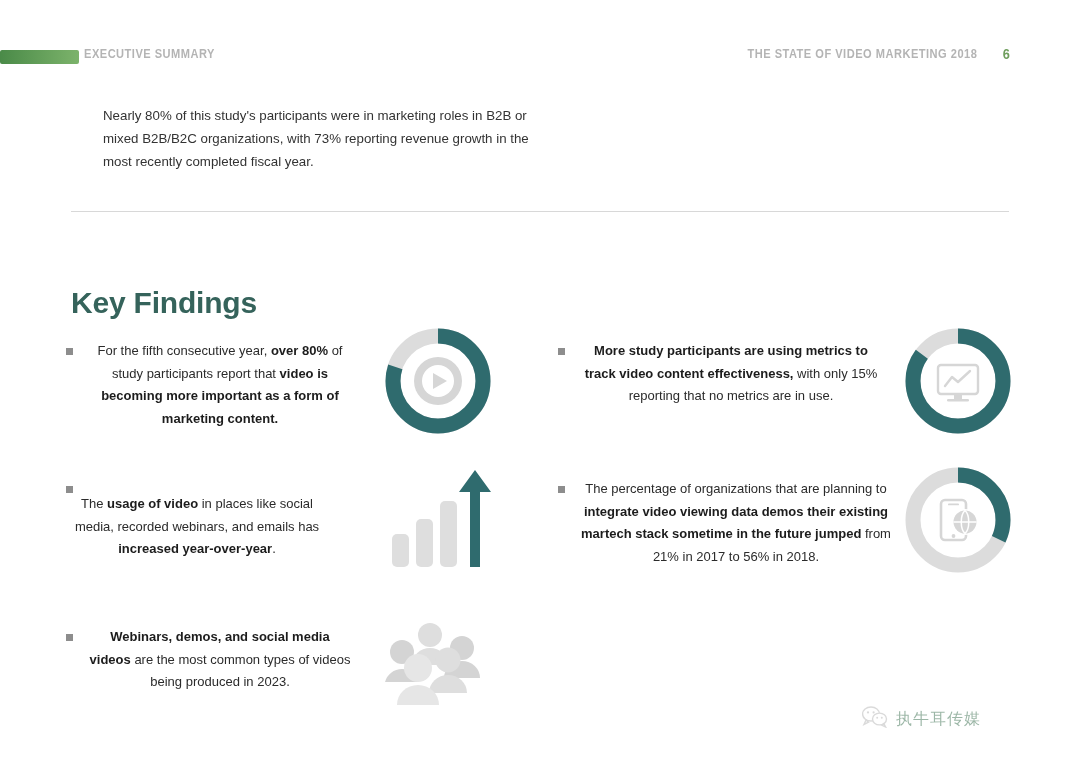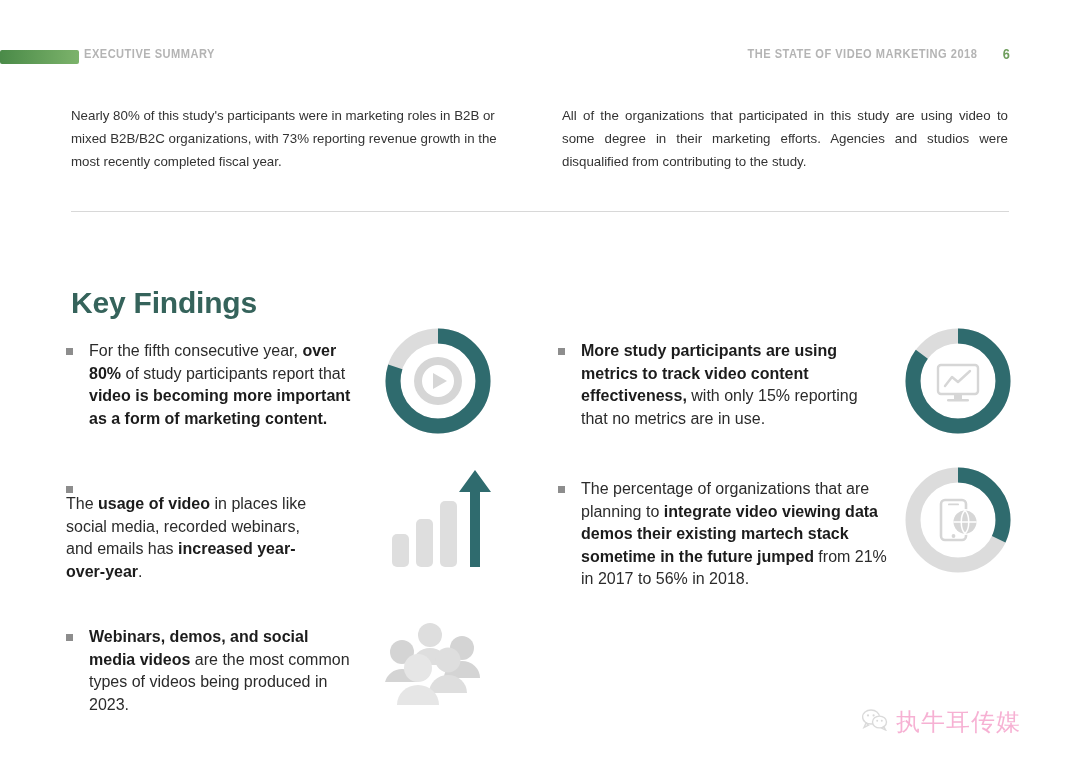--- a/index.html
+++ b/index.html
@@ -71,20 +71,21 @@
   #intro-section {
     position: absolute;
     left: 71px;
     top: 104px;
     width: 938px;
     display: flex;
     gap: 45px;
   }
   .intro-col {
     width: 446px;
+    margin-left: 32px;
   }
   .intro-col p {
     margin: 0;
     font-size: 13.3px;
     line-height: 23px;
     color: #333333;
   }
   .intro-col.justify p {
     text-align: justify;
   }
@@ -122,23 +123,24 @@
   }
   .bullet-mark {
     width: 7px;
     height: 7px;
     background: #8d8d8d;
     margin-top: 8px;
     margin-right: 16px;
     flex: 0 0 auto;
   }
   .finding-text {
-    font-size: 16px;
+    font-size: 13px;
     line-height: 22.5px;
     color: #2b2b2b;
+    text-align: center;
   }
   .finding-text b {
     font-weight: bold;
     color: #1c1c1c;
   }
 
   .finding-icon {
     position: absolute;
   }
 
@@ -146,42 +148,39 @@
   #watermark {
     position: absolute;
     left: 862px;
     top: 706px;
     display: flex;
     align-items: center;
     gap: 8px;
     opacity: 0.42;
   }
   #watermark .wm-text {
-    font-size: 24px;
-    color: #ec4899;
+    font-size: 16px;
+    color: #14532d;
     letter-spacing: 1px;
     font-family: "DejaVu Sans", sans-serif;
   }
 </style>
 </head>
 <body>
 
 <div id="page-header">
   <div class="header-bar"></div>
   <div class="header-left-label">EXECUTIVE SUMMARY</div>
   <div class="header-right-label">THE STATE OF VIDEO MARKETING 2018</div>
   <div class="header-page-number">6</div>
 </div>
 
 <div id="intro-section">
   <div class="intro-col">
     <p>Nearly 80% of this study's participants were in marketing roles in B2B or mixed B2B/B2C organizations, with 73% reporting revenue growth in the most recently completed fiscal year.</p>
-  </div>
-  <div class="intro-col justify">
-    <p>All of the organizations that participated in this study are using video to some degree in their marketing efforts. Agencies and studios were disqualified from contributing to the study.</p>
   </div>
 </div>
 <div id="intro-divider"></div>
 
 <div id="key-findings-title">Key Findings</div>
 
 <div id="findings-grid">
     <div class="finding" style="left: 4px; top: 10px; width: 285px;">
       <span class="bullet-mark"></span>
       <div class="finding-text" style="width: 262px;"><span>For the fifth consecutive year, </span><b>over 80%</b><span> of study participants report that </span><b>video is becoming more important as a form of marketing content.</b></div>

